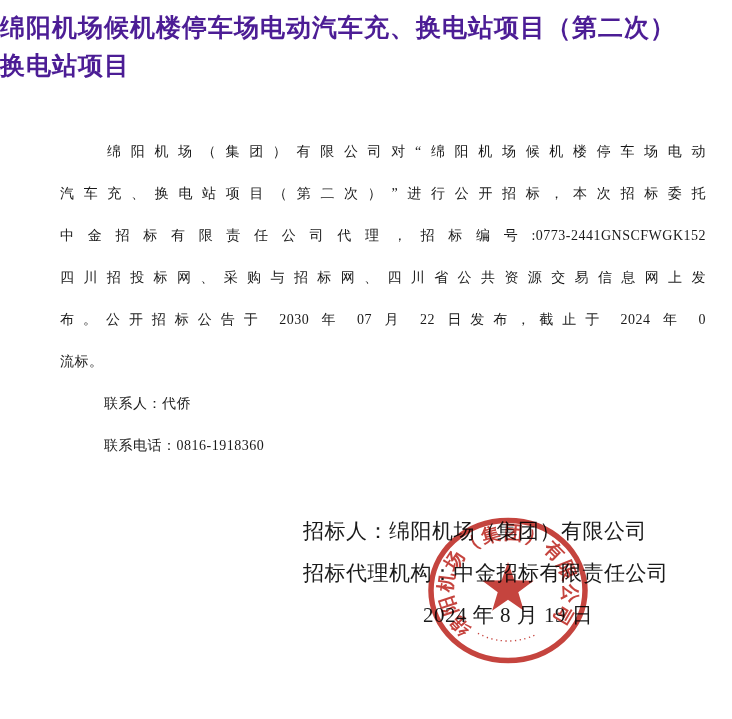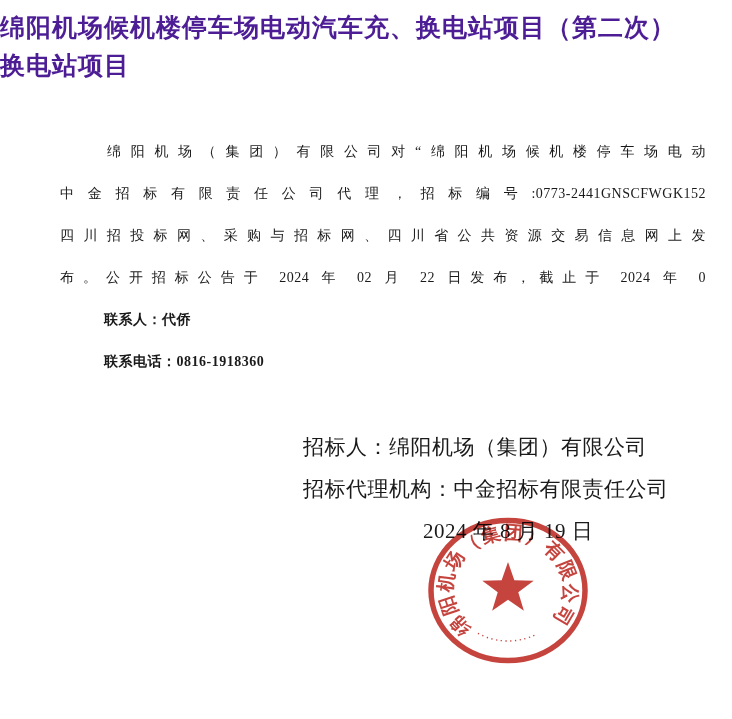--- a/index.html
+++ b/index.html
@@ -22,21 +22,21 @@
   }
   .body-block {
     margin-top: 47px;
     padding: 0 26px 0 60px;
     font-size: 14px;
     line-height: 42px;
     letter-spacing: .5px;
   }
   .jline { text-align: justify; text-align-last: justify; }
   .first-line { text-indent: 47px; }
-  .contact-line { padding-left: 44px; font-weight: bold; }
+  .contact-line { padding-left: 44px; }
   .sig-block {
     margin-top: 43px;
     padding-left: 303px;
     font-size: 21px;
     line-height: 42px;
     letter-spacing: .5px;
   }
   .date-line { padding-left: 120px; }
   .seal {
     position: absolute;
@@ -54,23 +54,25 @@
 </head>
 <body>
 
 <div class="title-block">
   <div>绵阳机场候机楼停车场电动汽车充、换电站项目（第二次）</div>
   <div>换电站项目</div>
 </div>
 
 <div class="body-block">
   <div class="jline first-line">绵阳机场（集团）有限公司对“绵阳机场候机楼停车场电动</div>
+  <div class="jline">汽车充、换电站项目（第二次）”进行公开招标，本次招标委托</div>
   <div class="jline">中金招标有限责任公司代理，招标编号:0773-2441GNSCFWGK152</div>
   <div class="jline">四川招投标网、采购与招标网、四川省公共资源交易信息网上发</div>
-  <div class="jline">布。公开招标公告于 2024 年 02 月 22 日发布，截止于 2024 年 0</div>
+  <div class="jline">布。公开招标公告于 2030 年 07 月 22 日发布，截止于 2024 年 0</div>
+  <div>流标。</div>
   <div class="contact-line">联系人：代侨</div>
   <div class="contact-line">联系电话：0816-1918360</div>
 </div>
 
 <div class="sig-block">
   <div>招标人：绵阳机场（集团）有限公司</div>
   <div>招标代理机构：中金招标有限责任公司</div>
   <div class="date-line">2024 年 8 月 19 日</div>
 </div>
 

